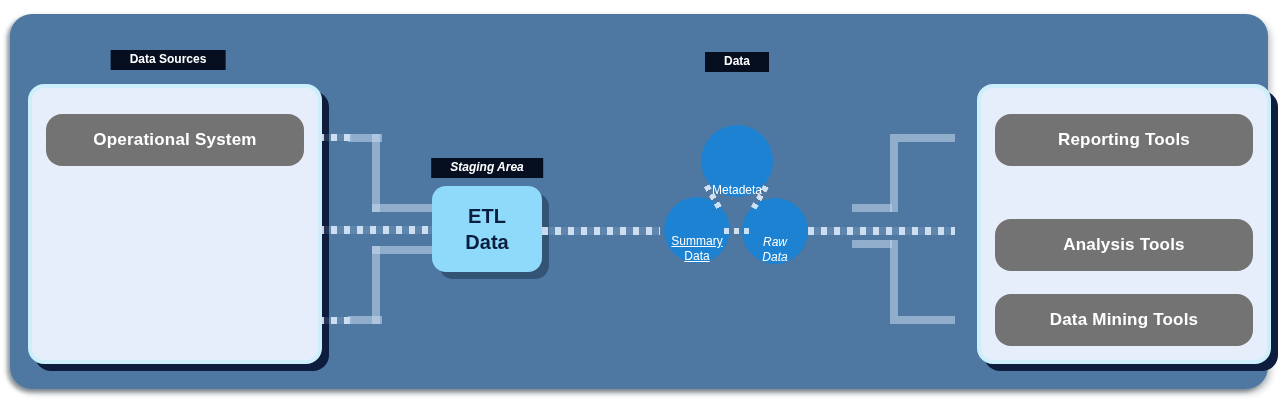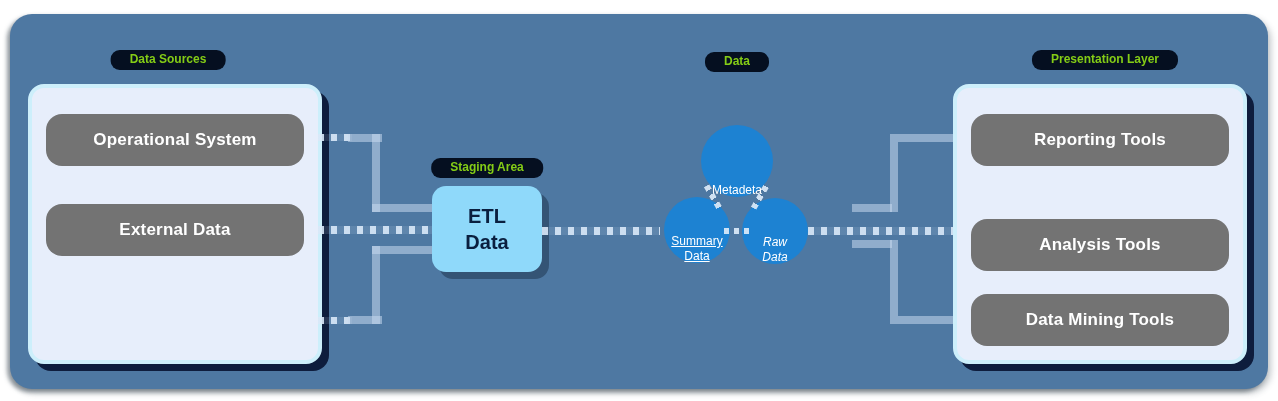--- a/index.html
+++ b/index.html
@@ -16,22 +16,22 @@
     position:absolute;width:294px;height:280px;background:#e7eefb;border-radius:16px;
     border:4px solid #cdeffb;box-shadow:7px 7px 0 #0e1d3d;box-sizing:border-box;
   }
   .pill{
     position:absolute;width:258px;height:52px;background:#737373;border-radius:16px;
     color:#ffffff;font-weight:bold;font-size:17px;display:flex;align-items:center;justify-content:center;
     text-align:center;letter-spacing:0.2px;
   }
   .hdr{
     position:absolute;transform:translateX(-50%);
-    background:#050f20;color:#84cc16;font-weight:bold;font-size:12px;
-    padding:3px 19px;border-radius:9px;white-space:nowrap;line-height:1.15;
+    background:#050f20;color:#ffffff;font-weight:bold;font-size:12px;
+    padding:3px 19px;border-radius:0;white-space:nowrap;line-height:1.15;
   }
   .hdr.big{font-size:14px;}
   #etl-box{
     position:absolute;left:432px;top:186px;width:110px;height:86px;background:#8fd9fa;
     border-radius:14px;color:#0a1f3f;font-weight:bold;font-size:20px;line-height:1.3;
     display:flex;flex-direction:column;align-items:center;justify-content:center;text-align:center;
     box-shadow:7px 7px 0 rgba(10,25,45,0.38);
   }
   .circle{
     position:absolute;border-radius:50%;background:#1d82d2;color:#ffffff;
@@ -42,27 +42,25 @@
   .dash{position:absolute;background:repeating-linear-gradient(90deg, rgba(218,233,249,0.9) 0 6px, rgba(218,233,249,0.12) 6px 13px);}
   .mini{position:absolute;height:6px;background:repeating-linear-gradient(90deg, rgba(222,236,250,0.9) 0 5px, transparent 5px 10px);}
 </style>
 </head>
 <body>
 
 <div id="stage">
   <div id="canvas">
 
     <div class="hdr" style="left:158px;top:36px;">Data Sources</div>
-    <div class="hdr" style="left:477px;top:144px;">Staging Area</div>
+    <div class="hdr" style="left:477px;top:144px;font-style:italic;">Staging Area</div>
     <div class="hdr" style="left:727px;top:38px;">Data</div>
-    <div class="hdr" style="left:1095px;top:36px;">Presentation Layer</div>
 
     <div class="panel" style="left:18px;top:70px;">
       <div class="pill" style="left:14px;top:26px;">Operational System</div>
-      <div class="pill" style="left:14px;top:116px;">External Data</div>
     </div>
 
     <div class="dash" style="left:308px;top:120px;width:34px;height:7px;"></div>
     <div class="conn" style="left:338px;top:120px;width:34px;height:8px;"></div>
     <div class="conn" style="left:362px;top:120px;width:8px;height:78px;"></div>
     <div class="conn" style="left:362px;top:190px;width:60px;height:8px;"></div>
 
     <div class="dash" style="left:308px;top:212px;width:114px;height:8px;"></div>
 
     <div class="dash" style="left:308px;top:303px;width:34px;height:7px;"></div>
@@ -94,20 +92,20 @@
     <div class="mini" style="left:714px;top:214px;width:28px;"></div>
 
     <div class="dash" style="left:798px;top:213px;width:147px;height:8px;"></div>
     <div class="conn" style="left:842px;top:190px;width:40px;height:8px;"></div>
     <div class="conn" style="left:842px;top:226px;width:40px;height:8px;"></div>
     <div class="conn" style="left:880px;top:120px;width:8px;height:78px;"></div>
     <div class="conn" style="left:880px;top:226px;width:8px;height:84px;"></div>
     <div class="conn" style="left:888px;top:120px;width:57px;height:8px;"></div>
     <div class="conn" style="left:888px;top:302px;width:57px;height:8px;"></div>
 
-    <div class="panel" style="left:943px;top:70px;">
+    <div class="panel" style="left:967px;top:70px;">
       <div class="pill" style="left:14px;top:26px;">Reporting Tools</div>
       <div class="pill" style="left:14px;top:116px;margin-top:15px;">Analysis Tools</div>
       <div class="pill" style="left:14px;top:206px;">Data Mining Tools</div>
     </div>
 
   </div>
 </div>
 
 </body></html>

